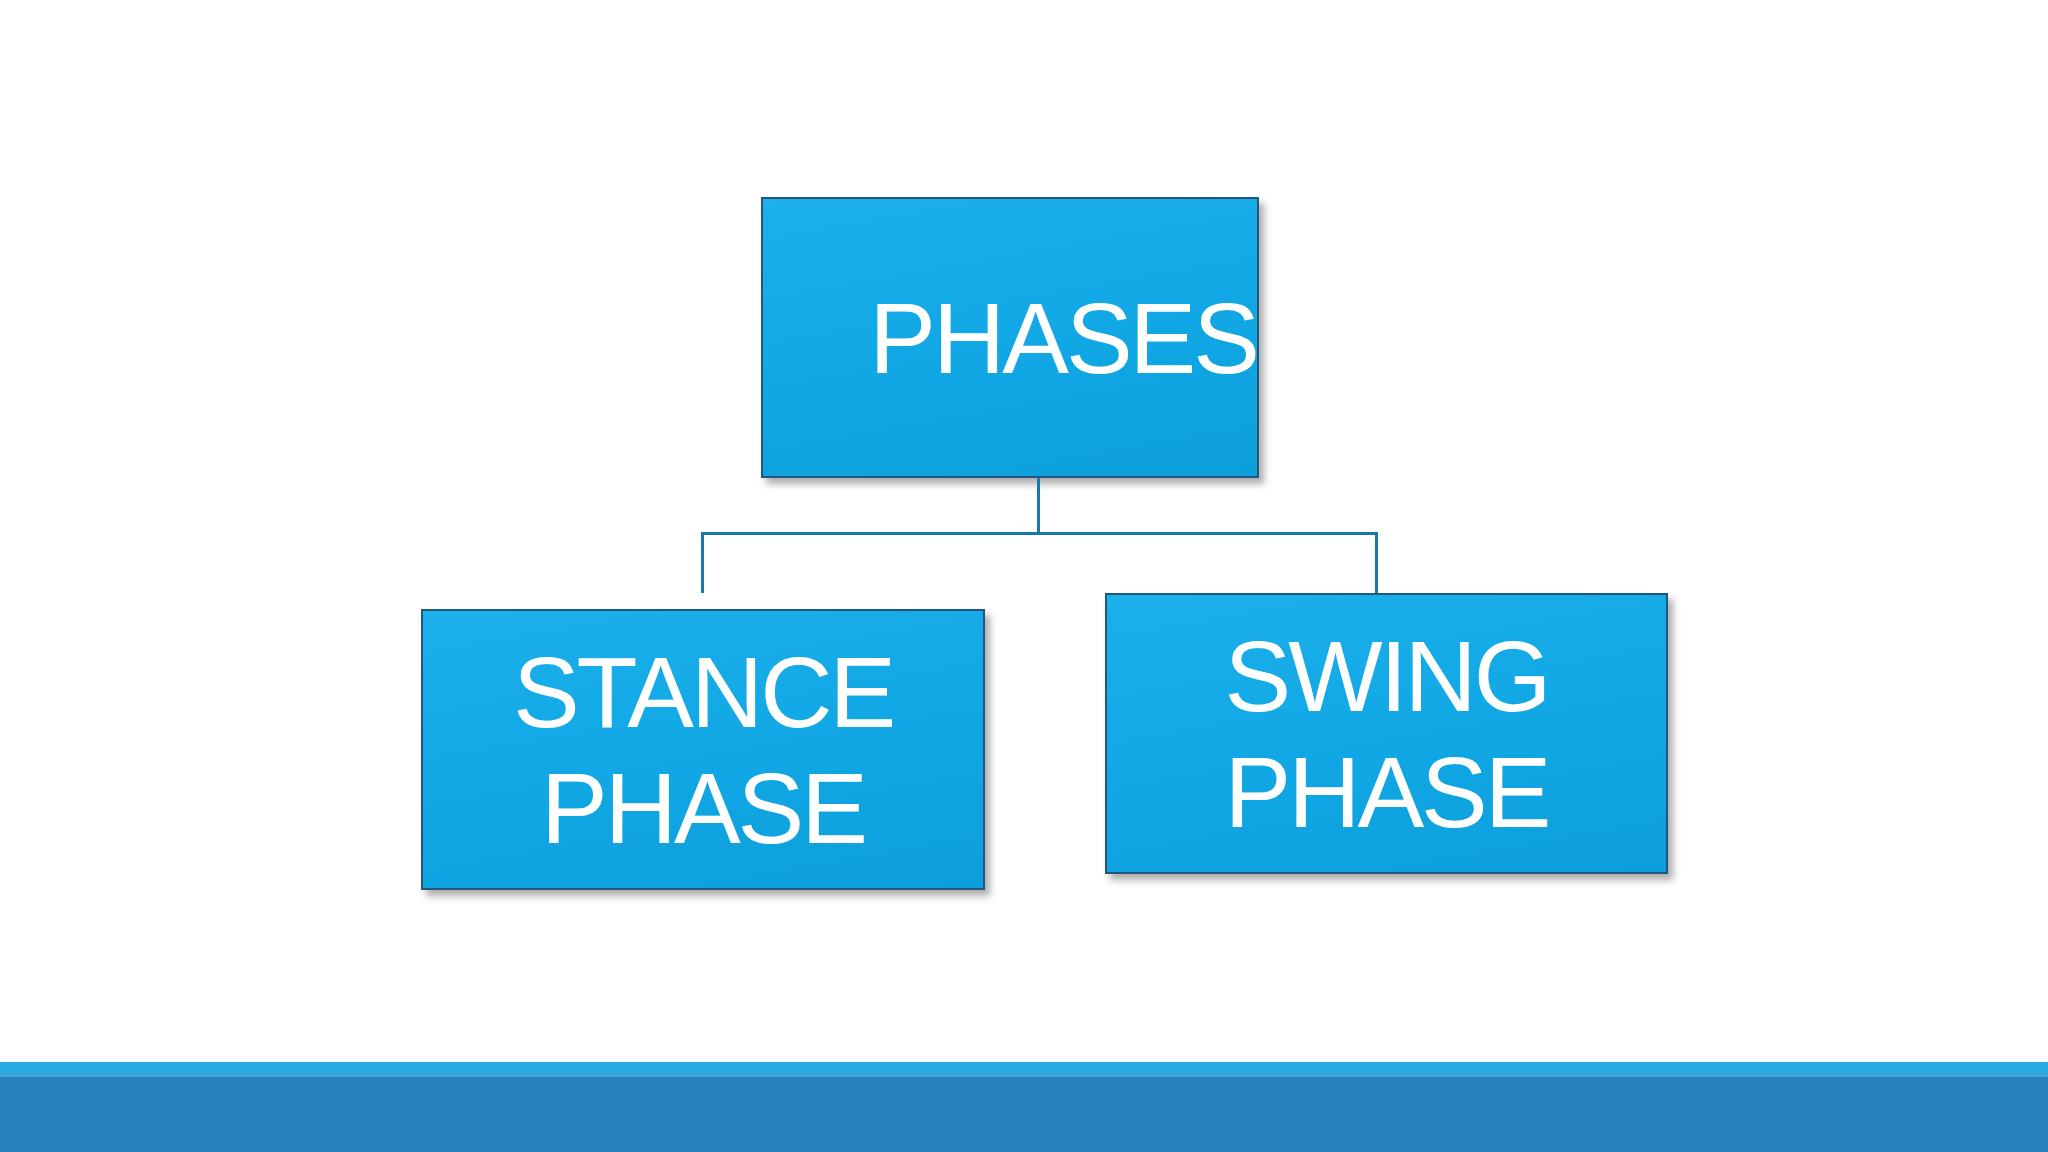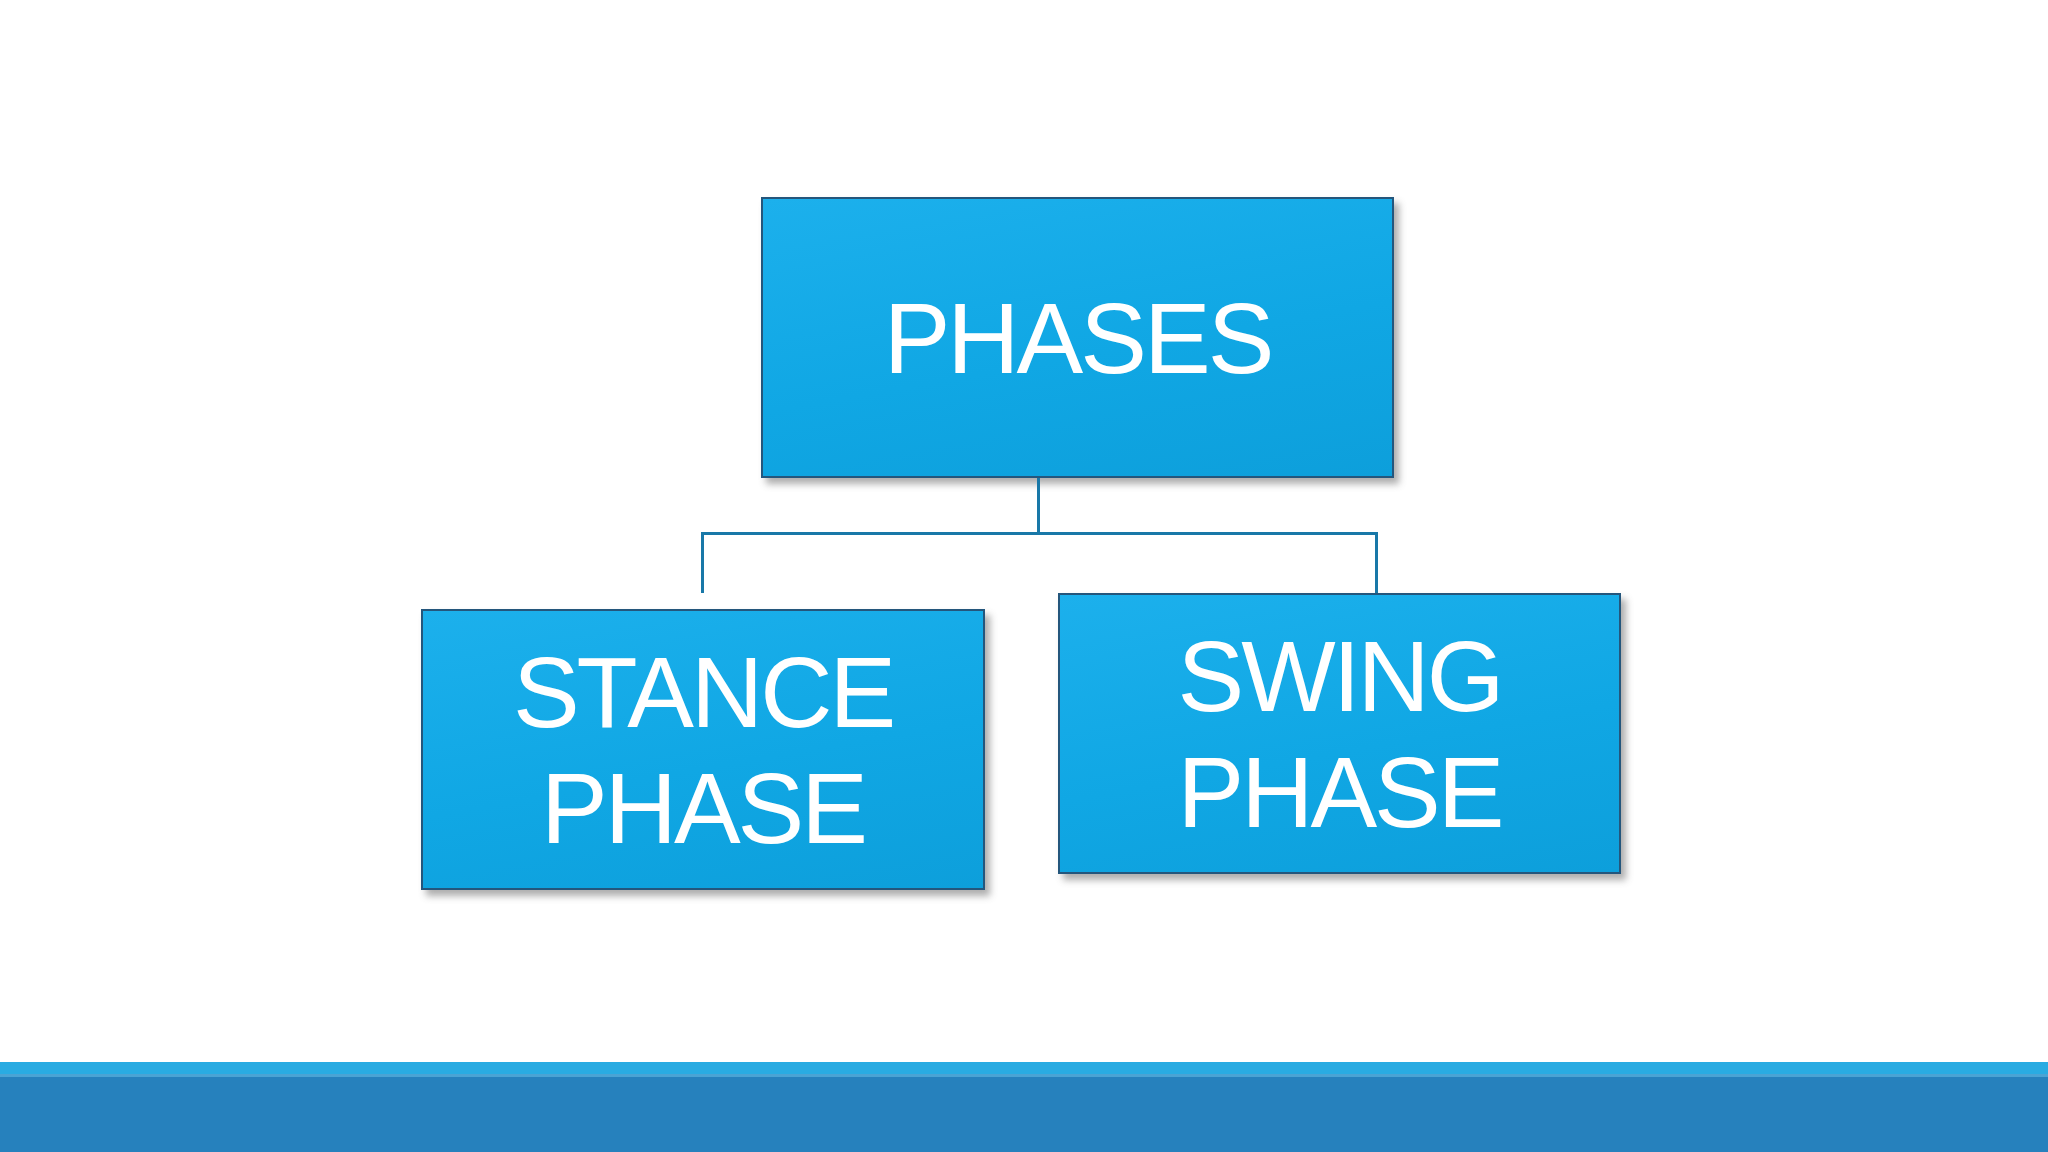--- a/index.html
+++ b/index.html
@@ -34,23 +34,23 @@
   }
   .node-label {
     color: var(--node-text);
     font-size: 100px;
     font-weight: 400;
     letter-spacing: -3px;
     line-height: 1.16;
     text-align: center;
     white-space: pre-line;
   }
-  .node-root  { left: 761px;  top: 197px; width: 633px; height: 281px; }
+  .node-root  { left: 761px;  top: 197px; width: 498px; height: 281px; justify-content: flex-end; }
   .node-left  { left: 421px;  top: 593px; width: 564px; height: 281px; margin-top: 16px; }
-  .node-right { left: 1058px; top: 593px; width: 563px; height: 281px; }
+  .node-right { left: 1105px; top: 593px; width: 563px; height: 281px; }
   .connector { position: absolute; background: var(--connector); }
   .connector-stem       { left: 1037px; top: 478px; width: 3px;   height: 57px; }
   .connector-horizontal { left: 701px;  top: 532px; width: 677px; height: 3px;  }
   .connector-drop-left  { left: 701px;  top: 532px; width: 3px;   height: 61px; }
   .connector-drop-right { left: 1375px; top: 532px; width: 3px;   height: 61px; }
   .footer-strip {
     position: absolute;
     left: 0; top: 1062px;
     width: 100%; height: 12px;
     background: var(--footer-strip);

